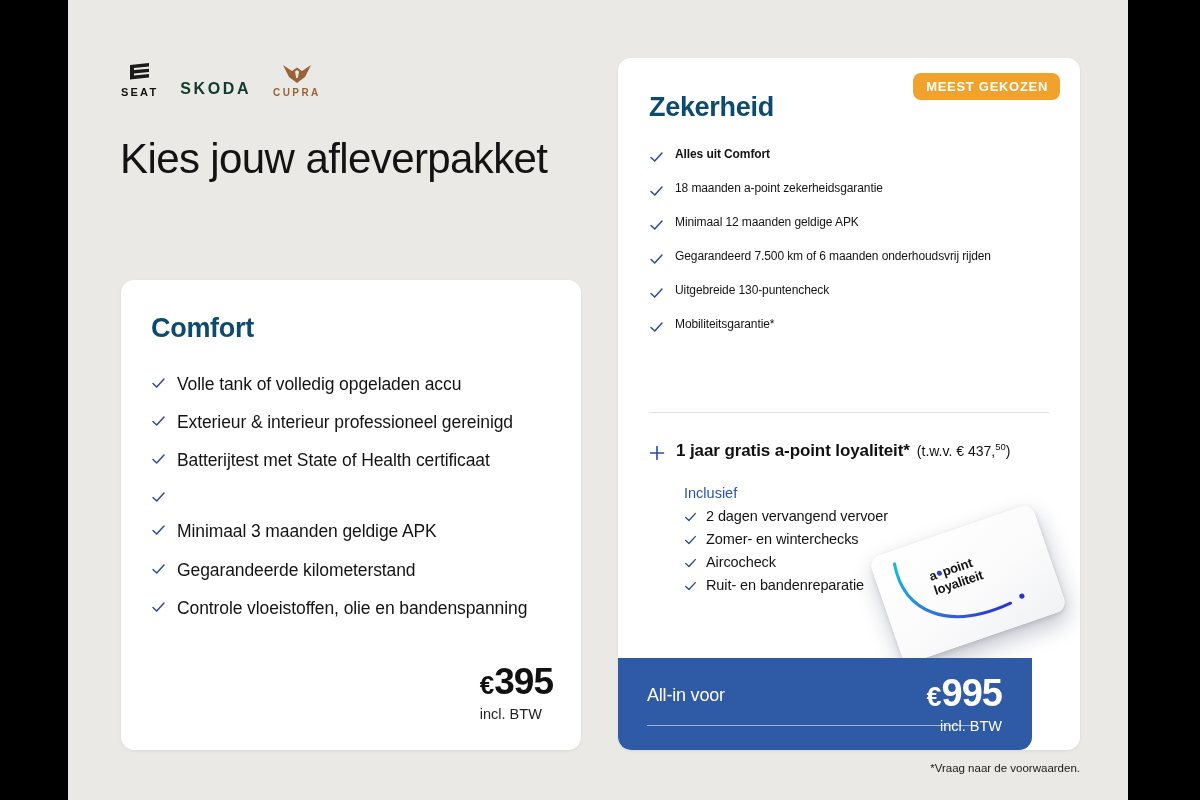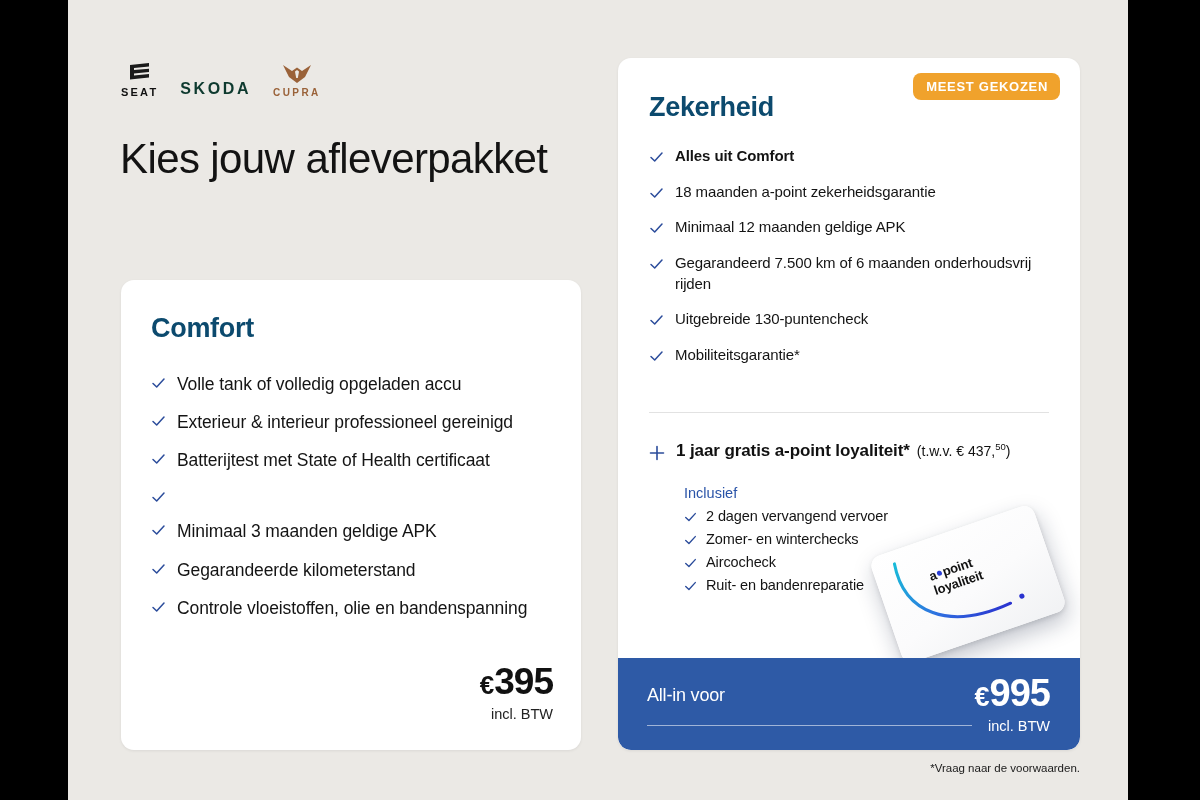--- a/index.html
+++ b/index.html
@@ -84,21 +84,21 @@
   #list-comfort {
     position: absolute; left: 30px; top: 92px; width: 400px;
   }
   #list-comfort li { margin-bottom: 14px; }
   #list-comfort .ftxt { font-size: 17.5px; line-height: 1.38; letter-spacing: -0.1px; }
 
   #list-zekerheid {
     position: absolute; left: 31px; top: 88px; width: 400px;
   }
   #list-zekerheid li { margin-bottom: 15px; }
-  #list-zekerheid .ftxt { font-size: 15px; line-height: 1.38; letter-spacing: -0.1px; }
+  #list-zekerheid .ftxt { font-size: 12px; line-height: 1.38; letter-spacing: -0.1px; }
   #list-zekerheid li.bold .ftxt { font-weight: 700; }
 
   .divider {
     position: absolute; left: 31px; top: 354px; width: 400px;
     height: 1px; background: #e2e2e2;
   }
 
   
   .bonus {
     position: absolute; left: 31px; top: 383px; width: 405px;
@@ -138,32 +138,32 @@
     font-size: 13px; font-weight: 700; line-height: 1.12;
     color: #111; letter-spacing: -0.2px;
   }
   .loyalty-card .lc-dot {
     display: inline-block; width: 5px; height: 5px; border-radius: 50%;
     background: #2a3ed4; vertical-align: middle; margin: 0 1px 2px 1px;
   }
 
   
   .price-comfort {
-    position: absolute; right: 28px; bottom: 28px; text-align: right;
+    position: absolute; right: 28px; bottom: 28px; 
   }
   .price-comfort .amount {
     font-size: 37px; font-weight: 700; color: #111; letter-spacing:-1px;
     line-height: 1;
   }
   .price-comfort .amount .eur { font-size: 26px; font-weight: 700; margin-right: 1px; }
   .price-comfort .vat { font-size: 14.5px; color: #222; margin-top: 6px; }
 
   
   .footer-bar {
-    position: absolute; left: 0; bottom: 0; width: 462px; height: 92px;
+    position: absolute; left: 0; bottom: 0; width: 414px; height: 92px;
     background: #2e5aa6; border-radius: 0 0 13px 13px;
     color: #fff;
   }
   .footer-bar .allin {
     position: absolute; left: 29px; top: 27px;
     font-size: 18px; letter-spacing: -0.2px;
   }
   .footer-bar .rule {
     position: absolute; left: 29px; top: 67px; width: 325px; height: 1px;
     background: rgba(255,255,255,.55);

